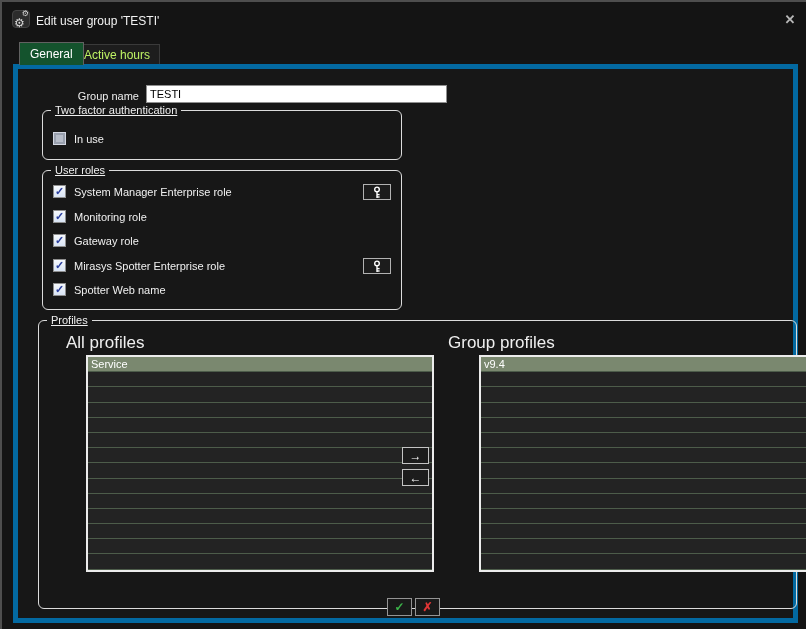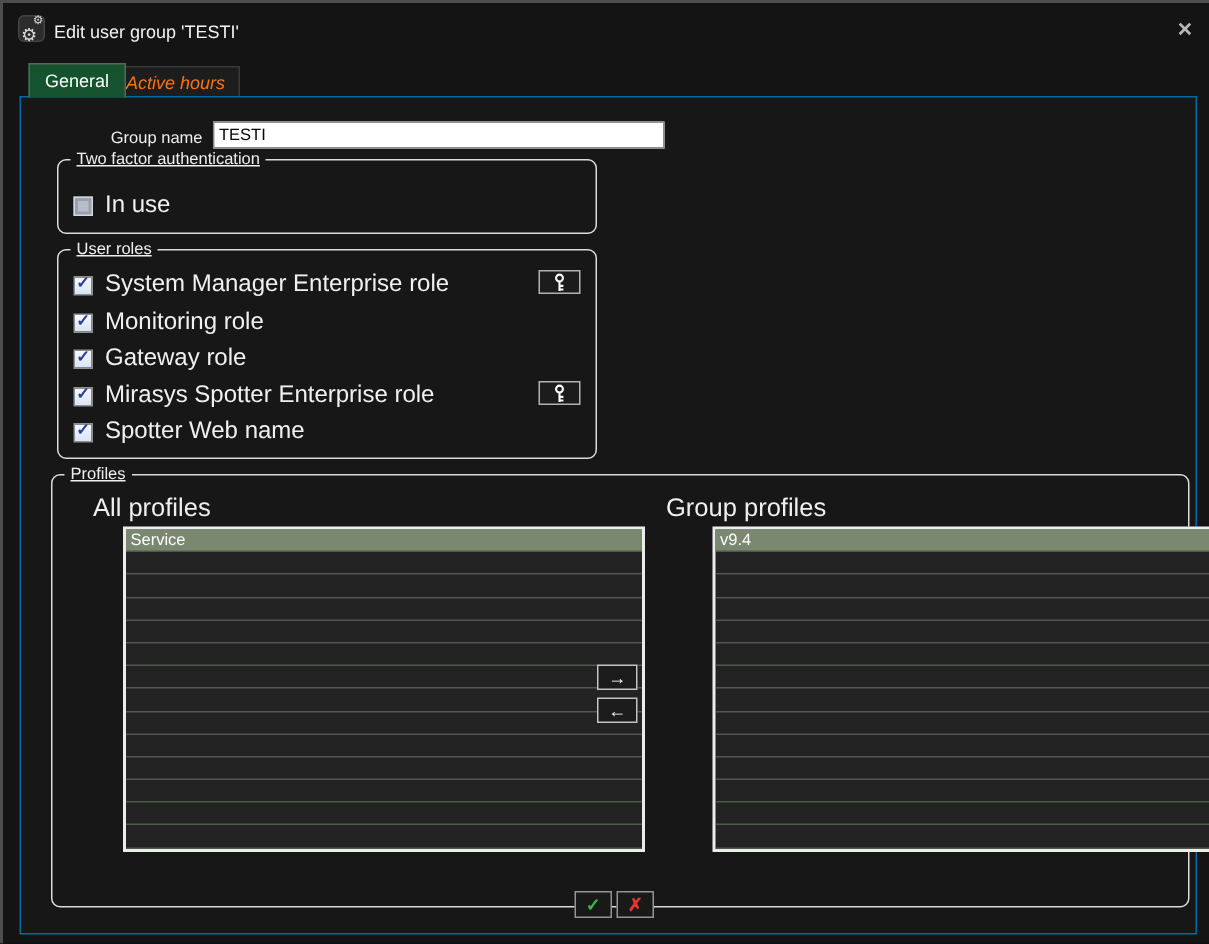--- a/index.html
+++ b/index.html
@@ -31,28 +31,28 @@
   .tab {
     position:absolute; font-size:12px; cursor:pointer;
   }
   .tab-active {
     left:17px; top:40px; height:23px; padding:4px 10px 0 10px;
     background:#14532d; color:#ffffff; font-weight:normal;
     border:1px solid #616161; border-bottom:none; z-index:3;
   }
   .tab-inactive {
     left:72px; top:42px; height:21px; padding:3px 9px 0 9px;
-    background:#1d1d1d; color:#f97316;
-    border:1px solid #3a3a3a; border-bottom:none; z-index:1;font-style:italic;
+    background:#1d1d1d; color:#bef264;
+    border:1px solid #3a3a3a; border-bottom:none; z-index:1;
   }
 
   
   .panel {
     position:absolute; left:11px; top:62px; width:785px; height:559px;
-    background:#171717; border:1px solid #0369a1; z-index:2;
+    background:#171717; border:5px solid #0369a1; z-index:2;
   }
 
   .field-label { position:absolute; font-size:11px; color:#eeeeee; }
   .lbl-groupname { left:21px; top:21px; width:100px; text-align:right; }
   .txt-groupname {
     position:absolute; left:128px; top:16px; width:301px; height:18px;
     background:#ffffff; color:#000; border:1px solid #8f8f8f;
     font-size:11px; font-family:"Liberation Sans", sans-serif; padding:0 3px;
   }
 
@@ -77,21 +77,21 @@
   }
   .cb .mark { font-size:11px; font-weight:bold; color:#2b3f9e; line-height:1; margin-top:-1px; }
   .cb-gray {
     width:13px; height:13px; flex:0 0 13px;
     background:#99a0ae; border:1px solid #d3d7e1;
     display:flex; align-items:center; justify-content:center;
   }
   .cb-gray .inner { width:7px; height:7px; background:#b7bdc9; }
 
   .cb-row { position:absolute; display:flex; align-items:center; }
-  .cb-row .cb-label { font-size:16px; color:#f0f0f0; margin-left:8px; white-space:nowrap; }
+  .cb-row .cb-label { font-size:11px; color:#f0f0f0; margin-left:8px; white-space:nowrap; }
 
   .row-inuse { left:10px; top:21px; }
   .role-row-0 { left:10px; top:14px; }
   .role-row-1 { left:10px; top:39px; }
   .role-row-2 { left:10px; top:63px; }
   .role-row-3 { left:10px; top:88px; }
   .role-row-4 { left:10px; top:112px; }
 
   .key-btn {
     position:absolute; right:10px; width:28px; height:16px;

